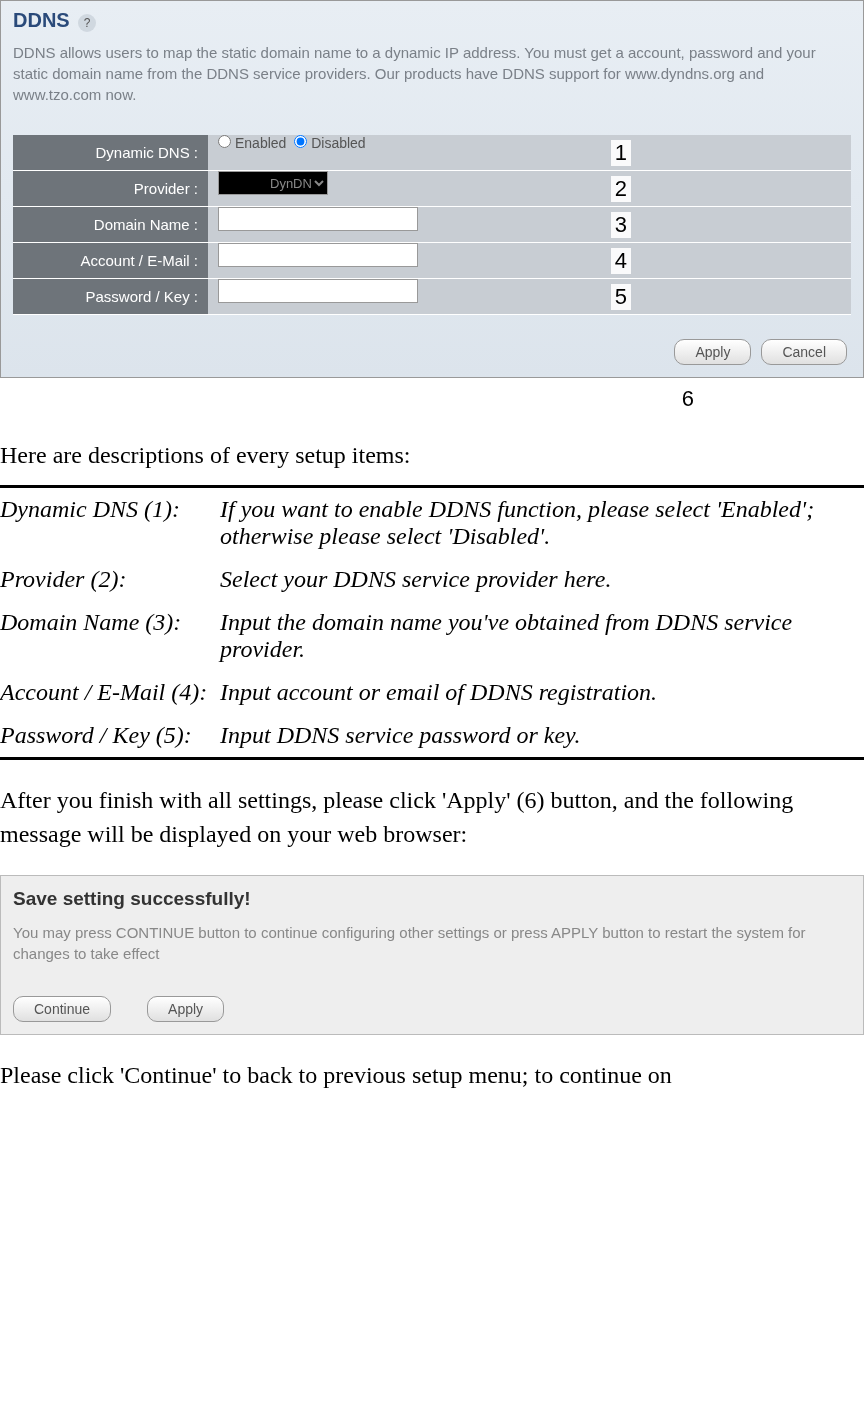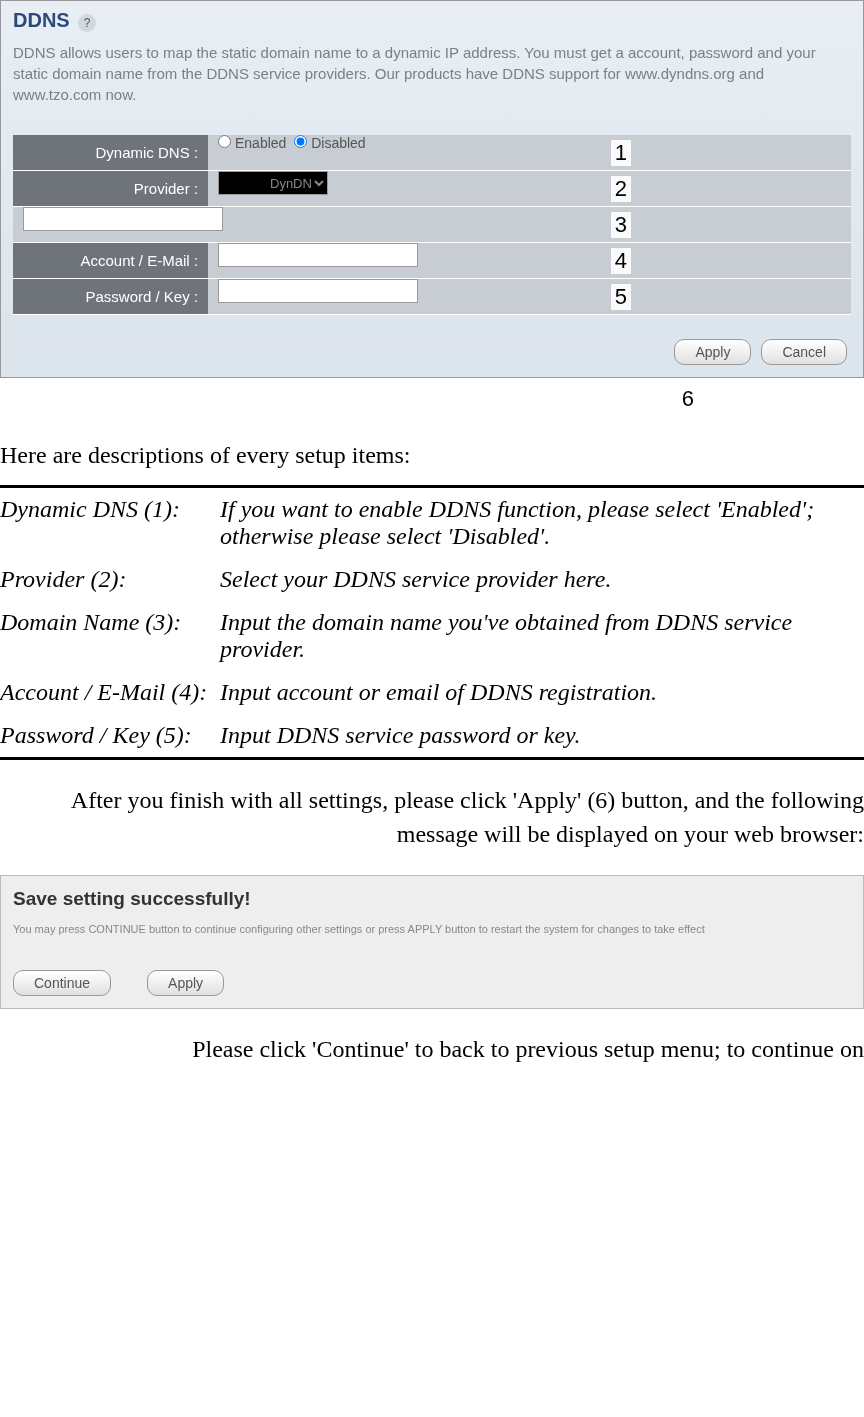--- a/index.html
+++ b/index.html
@@ -142,37 +142,36 @@
       flex-shrink: 0;
     }
     .desc-text {
       flex: 1;
     }
     .after-text {
       font-size: 24px;
       font-family: "Times New Roman", serif;
       margin: 24px 0;
       line-height: 1.4;
-      text-align: right;
     }
     .save-panel {
       background: #eee;
       border: 1px solid #bbb;
       padding: 12px;
       margin-bottom: 24px;
     }
     .save-title {
       font-size: 19px;
       font-weight: bold;
       color: #333;
       margin-bottom: 12px;
     }
     .save-text {
       color: #888;
-      font-size: 11px;
+      font-size: 15px;
       margin-bottom: 32px;
       line-height: 1.4;
     }
     .save-buttons {
       display: flex;
       gap: 36px;
     }
     .radio {
       margin-right: 4px;
     }
@@ -203,20 +202,21 @@
     <div class="form-label">Provider :</div>
     <div class="form-field">
       <select class="select-input">
         <option>DynDNS</option>
       </select>
     </div>
     <div class="number-badge">2</div>
   </div>
 
   <div class="form-row">
+    <div class="form-label">Domain Name :</div>
     <div class="form-field">
       <input type="text" class="text-input" style="">
     </div>
     <div class="number-badge">3</div>
   </div>
 
   <div class="form-row">
     <div class="form-label">Account / E-Mail :</div>
     <div class="form-field">
       <input type="text" class="text-input" style="">

